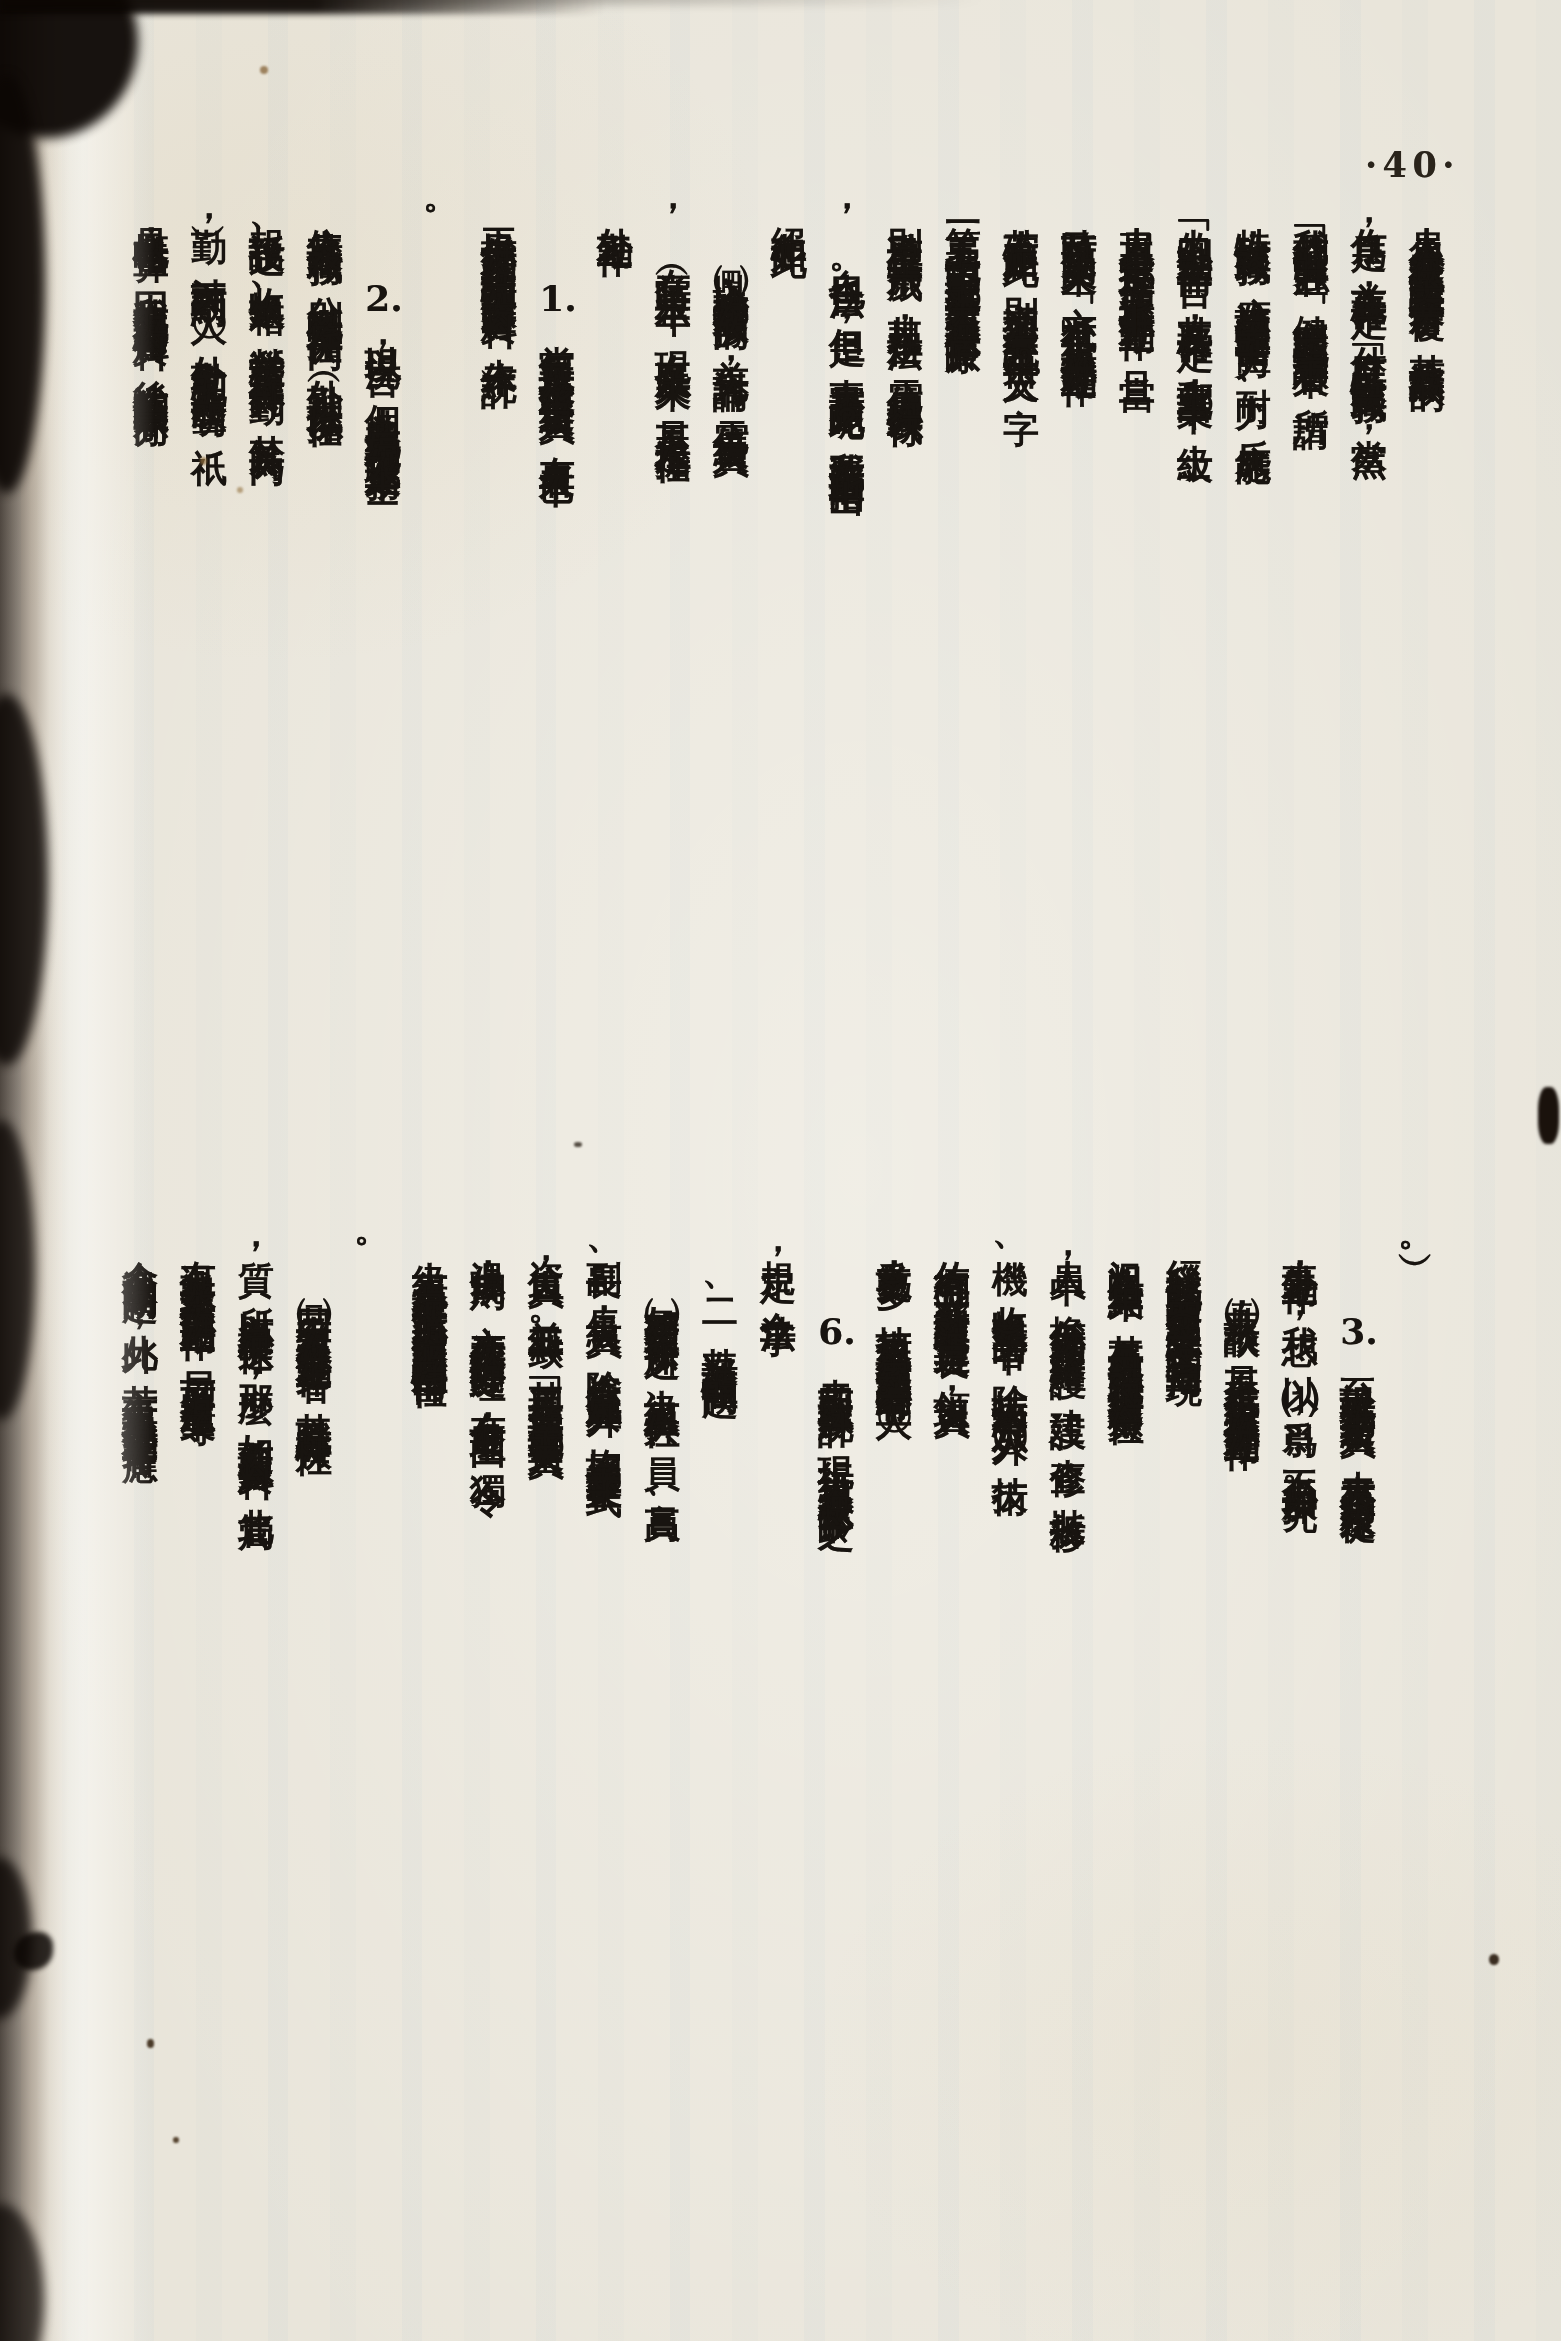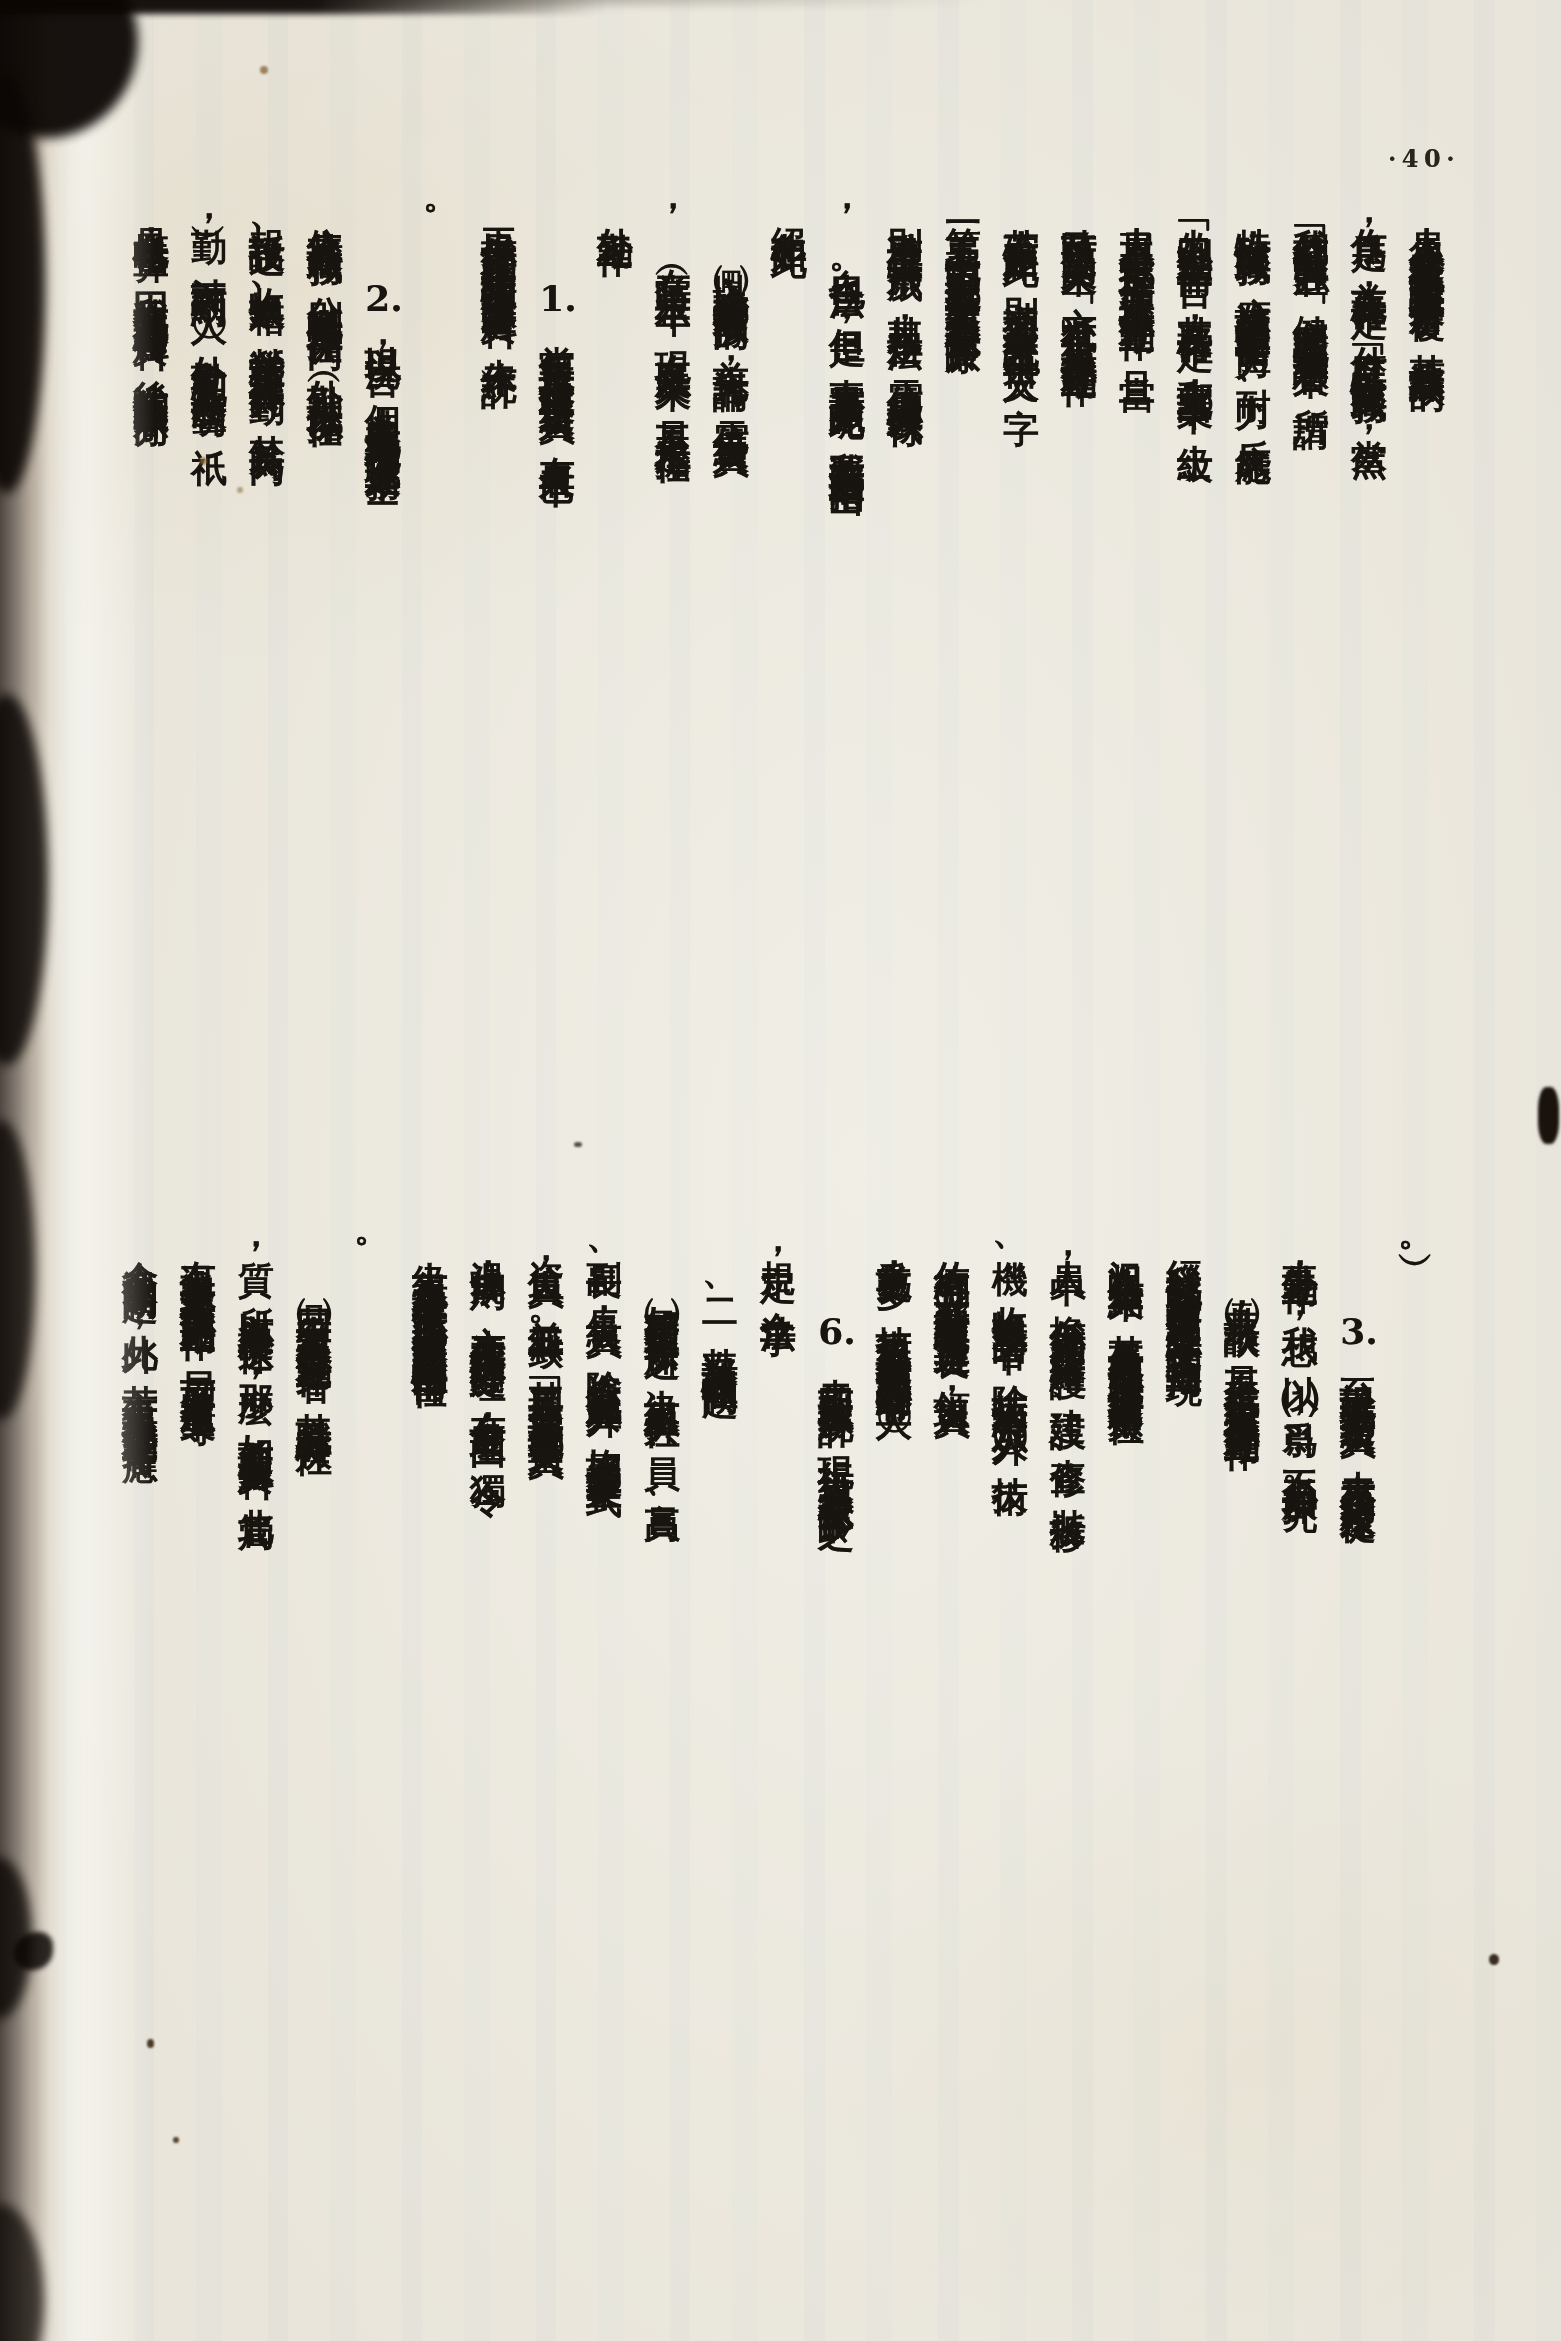--- a/index.html
+++ b/index.html
@@ -29,21 +29,21 @@
     font-weight:600;
     text-shadow:0 0 0.5px rgba(25,18,10,0.55);
   }
   .vblock .col{white-space:nowrap;}
   .tcy{text-combine-upright:all;letter-spacing:0;}
   .block-top{top:199px;right:104px;height:1021px;}
   .block-bottom{top:1232px;right:115px;height:1061px;}
   
   .page-number{
     position:absolute;top:144px;right:101px;
-    font-size:24px;font-weight:700;letter-spacing:5.5px;
+    font-size:35px;font-weight:700;letter-spacing:5.5px;
     color:#2a241b;text-shadow:0 0 0.5px rgba(25,18,10,0.5);
   }
   
   .spine{position:absolute;left:0;top:0;width:173px;height:100%;pointer-events:none;}
   .spine-base{position:absolute;left:0;top:0;width:69px;height:100%;
     background:linear-gradient(to right, rgba(22,12,6,0.72), rgba(62,38,20,0.30) 45%, rgba(110,80,50,0.10) 72%, rgba(0,0,0,0) 100%);}
   .spine-highlight{position:absolute;left:36px;top:0;width:118px;height:100%;
     background:linear-gradient(to right, rgba(255,255,253,0.0), rgba(255,255,253,0.5) 40%, rgba(255,255,253,0.0));}
   .blob{position:absolute;background:#0c0704;border-radius:50%;filter:blur(5.5px);}
   .blob.b1{left:-47px;top:-55px;width:185px;height:193px;opacity:.95;}

